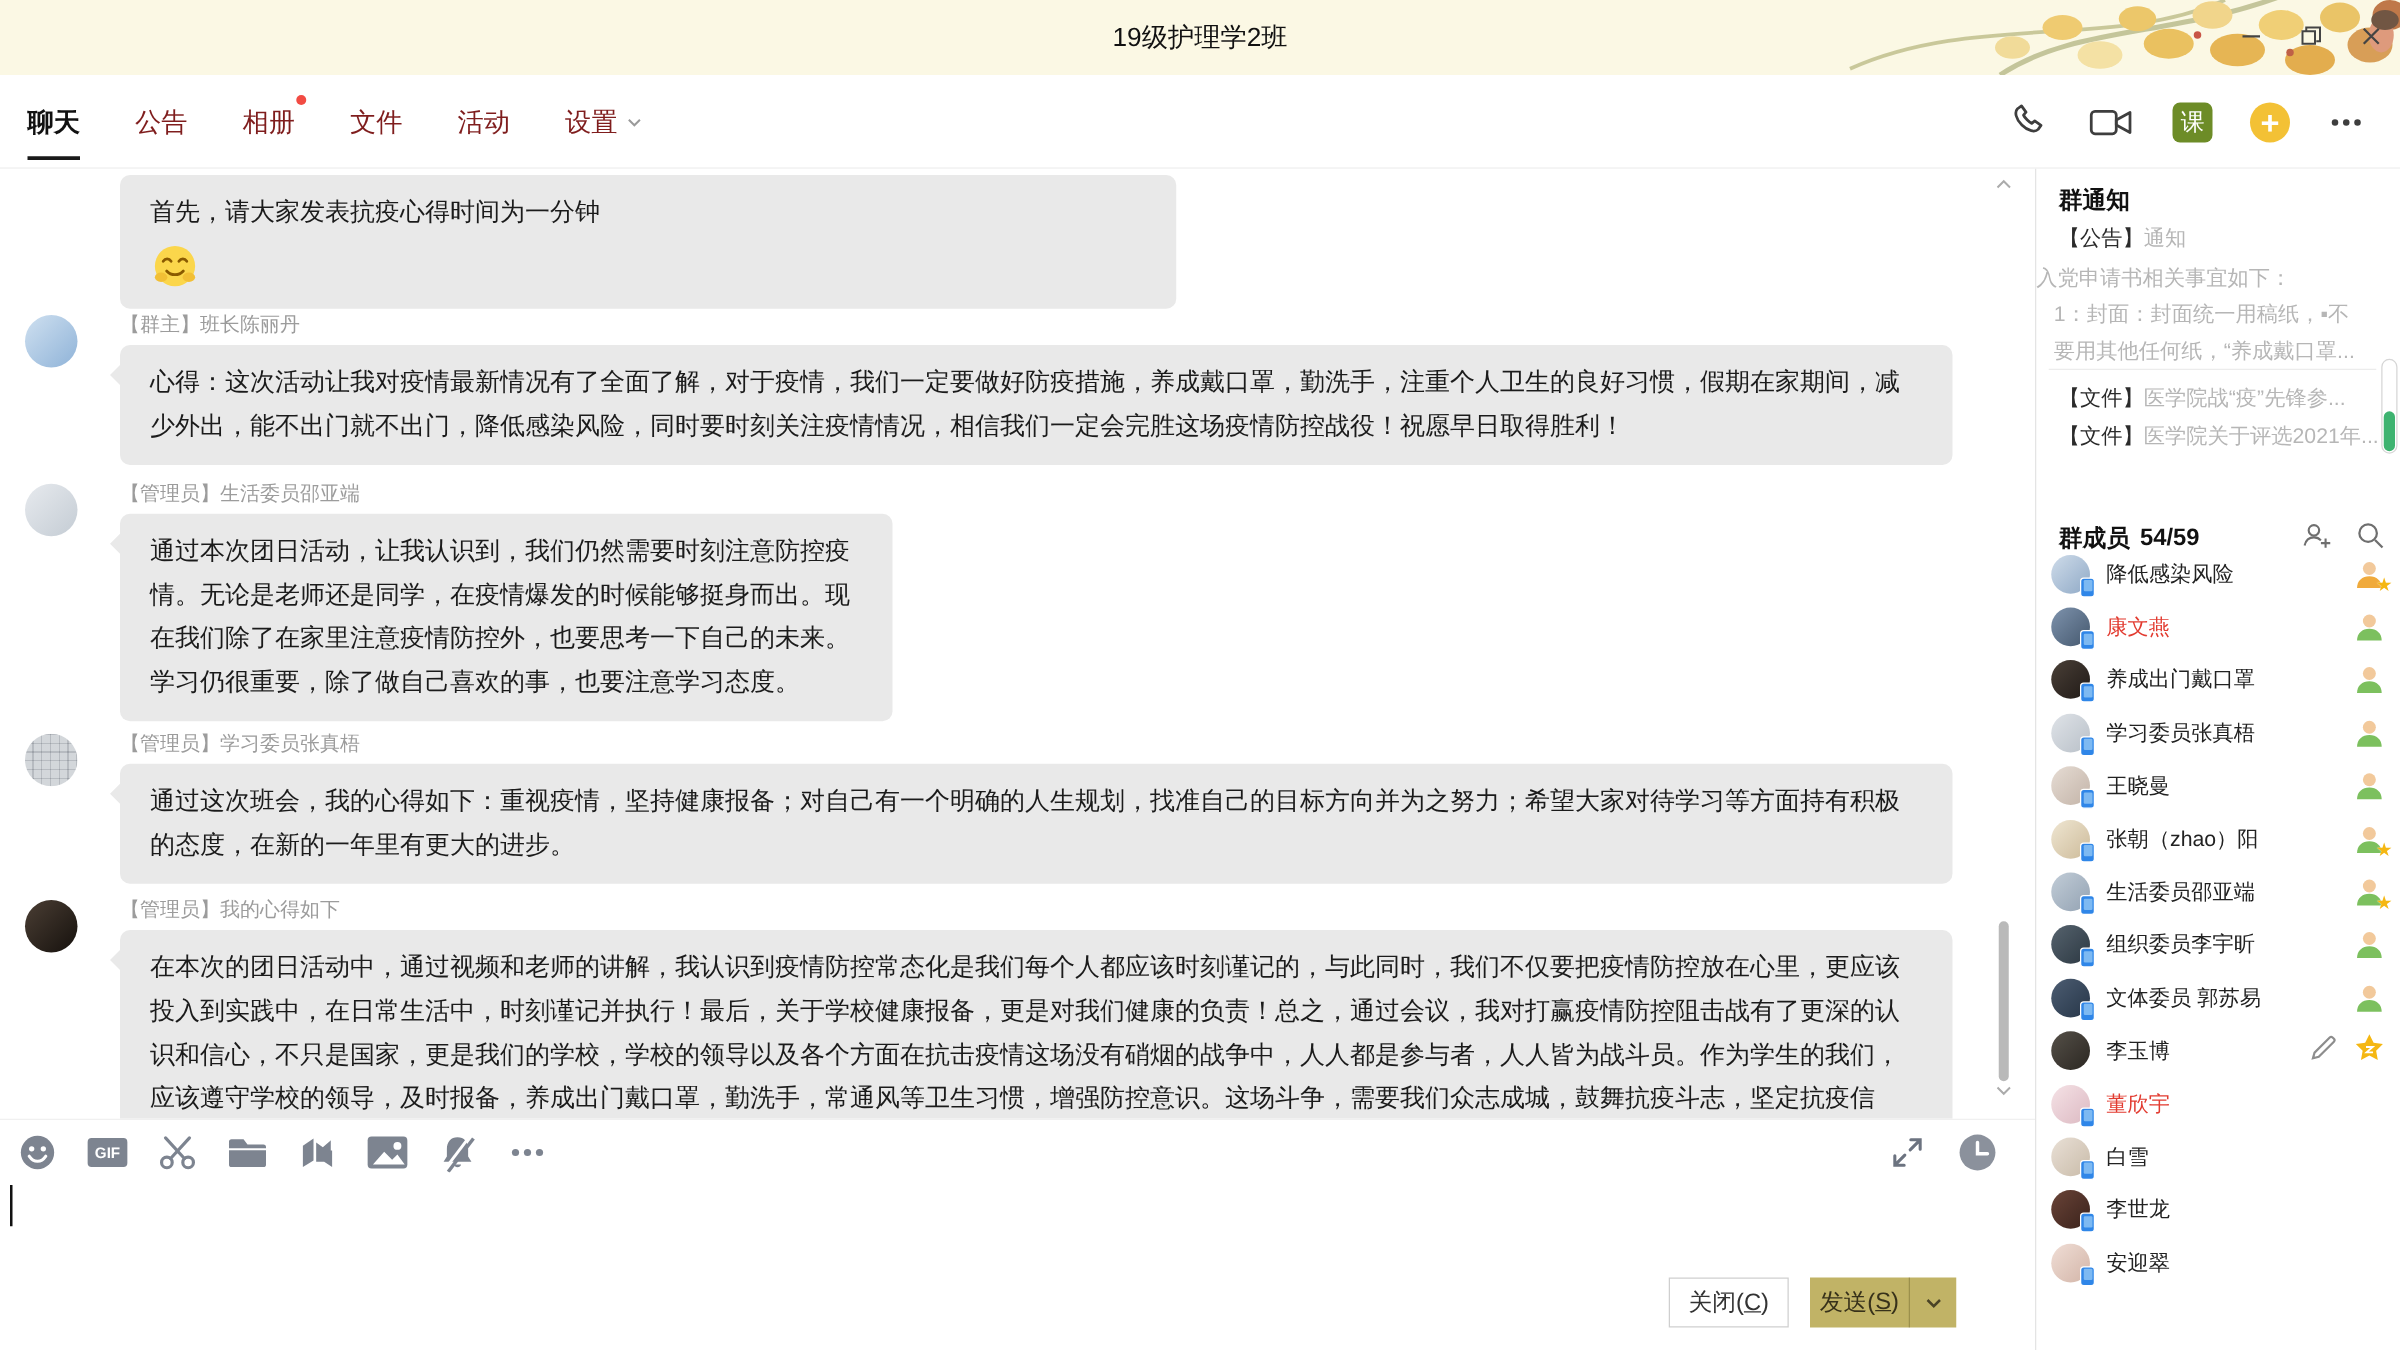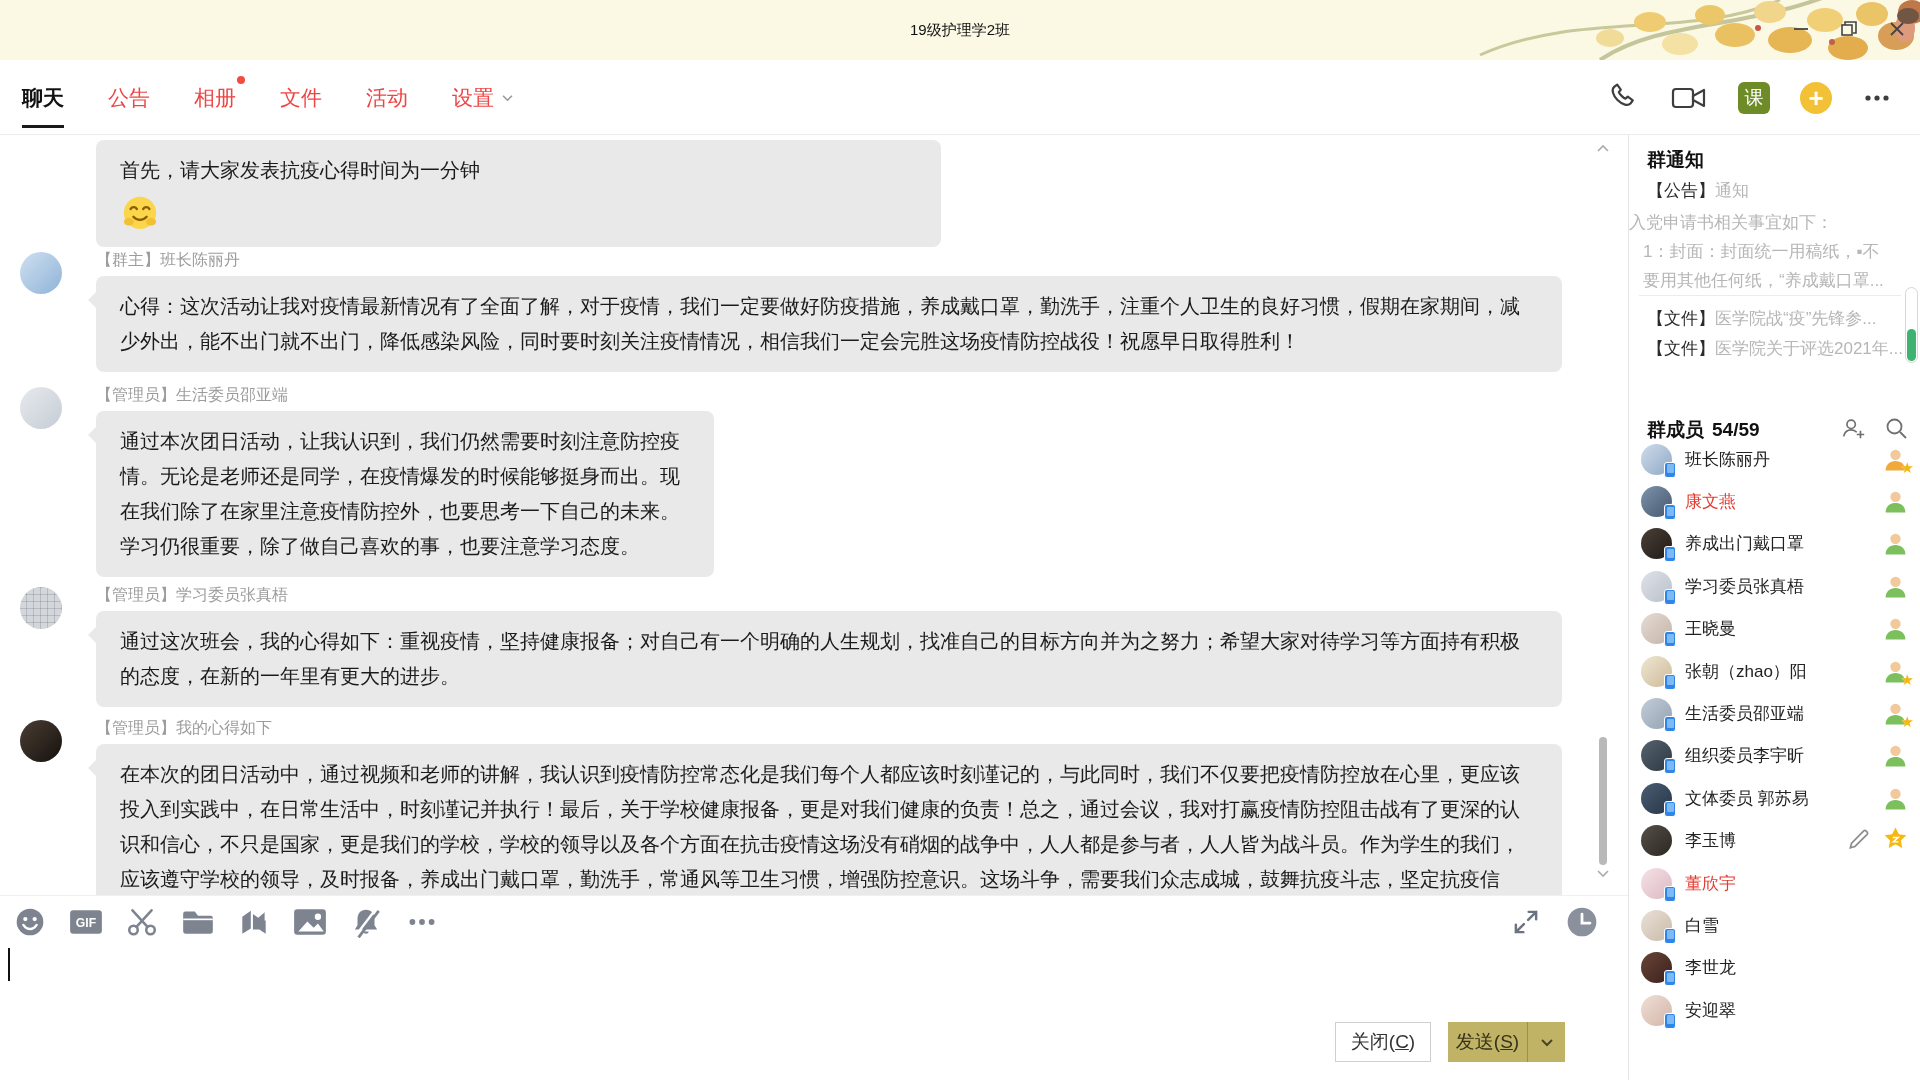--- a/index.html
+++ b/index.html
@@ -2,28 +2,28 @@
 <html><head>
 <meta charset="utf-8">
 <style>
   * { margin:0; padding:0; box-sizing:border-box; }
   html,body { width:1920px; height:1080px; overflow:hidden; }
   body { font-family:"Liberation Sans","DejaVu Sans",sans-serif; background:#fff; position:relative; color:#1a1a1a; }
 
   
   .titlebar { position:absolute; left:0; top:0; width:1920px; height:60px; background:#fbf8e4; }
   .deco { position:absolute; right:0; top:0; width:560px; height:60px; pointer-events:none; }
-  .window-title { position:absolute; left:0; right:0; top:0; height:60px; display:flex; align-items:center; justify-content:center; font-size:15px; color:#111; }
+  .window-title { position:absolute; left:0; right:0; top:0; height:60px; display:flex; align-items:center; justify-content:center; font-size:21px; color:#111; }
   .win-controls { position:absolute; right:8px; top:14px; display:flex; gap:18px; z-index:5; }
   .win-btn { width:30px; height:30px; display:flex; align-items:center; justify-content:center; cursor:pointer; }
 
   
   .tabbar { position:absolute; left:0; top:60px; width:1920px; height:75px; background:#fff; border-bottom:1px solid #ececec; }
   .tabs { position:absolute; left:22px; top:0; height:75px; display:flex; gap:44px; align-items:stretch; }
-  .tab { position:relative; display:flex; align-items:center; font-size:21px; color:#ef4444; cursor:pointer; }
+  .tab { position:relative; display:flex; align-items:center; font-size:21px; color:#7f1d1d; cursor:pointer; }
   .tab.active { color:#111; font-weight:bold; }
   .tab.active::after { content:""; position:absolute; left:0; right:0; bottom:7px; height:3px; background:#1a1a1a; }
   .tab .dot { position:absolute; right:-9px; top:16px; width:8px; height:8px; border-radius:50%; background:#f24b43; }
   .tab .chev { margin-left:7px; display:inline-flex; }
   .tab-actions { position:absolute; right:0; top:0; height:75px; display:flex; align-items:center; gap:30px; padding-right:28px; }
   .action-btn { display:flex; align-items:center; justify-content:center; cursor:pointer; }
   .class-box { width:32px; height:32px; border-radius:6px; background:#6d8c27; color:#fff; font-size:19px; display:flex; align-items:center; justify-content:center; }
   .plus-circle { width:32px; height:32px; border-radius:50%; background:#f3c135; color:#fff; font-size:26px; line-height:28px; display:flex; align-items:center; justify-content:center; font-weight:bold; }
 
   
@@ -366,21 +366,21 @@
             <path d="M17 17l6 6"></path>
           </svg>
       </span>
     </span>
   </div>
   <div class="member-list" id="member-list">
       <div class="member-row">
         <span class="m-avatar" style="background: linear-gradient(135deg, rgb(207, 220, 234), rgb(143, 169, 198));">
           <span class="m-badge"></span>
         </span>
-        <span class="m-name">班长陈丽丹</span>
+        <span class="m-name">降低感染风险</span>
         <span class="m-status">
           <span class="p-wrap"><svg width="27" height="27" viewBox="0 0 26 26">
               <circle cx="13" cy="8.5" r="5" fill="#f2c99b"></circle>
               <path d="M3.5 23.5c0-5.5 4-9 9.5-9s9.5 3.5 9.5 9z" fill="#f0aa3c"></path>
             </svg><span class="p-star">★</span></span>
         </span>
       </div>
       <div class="member-row">
         <span class="m-avatar" style="background: linear-gradient(135deg, rgb(126, 147, 173), rgb(69, 88, 110));">
           <span class="m-badge"></span>

